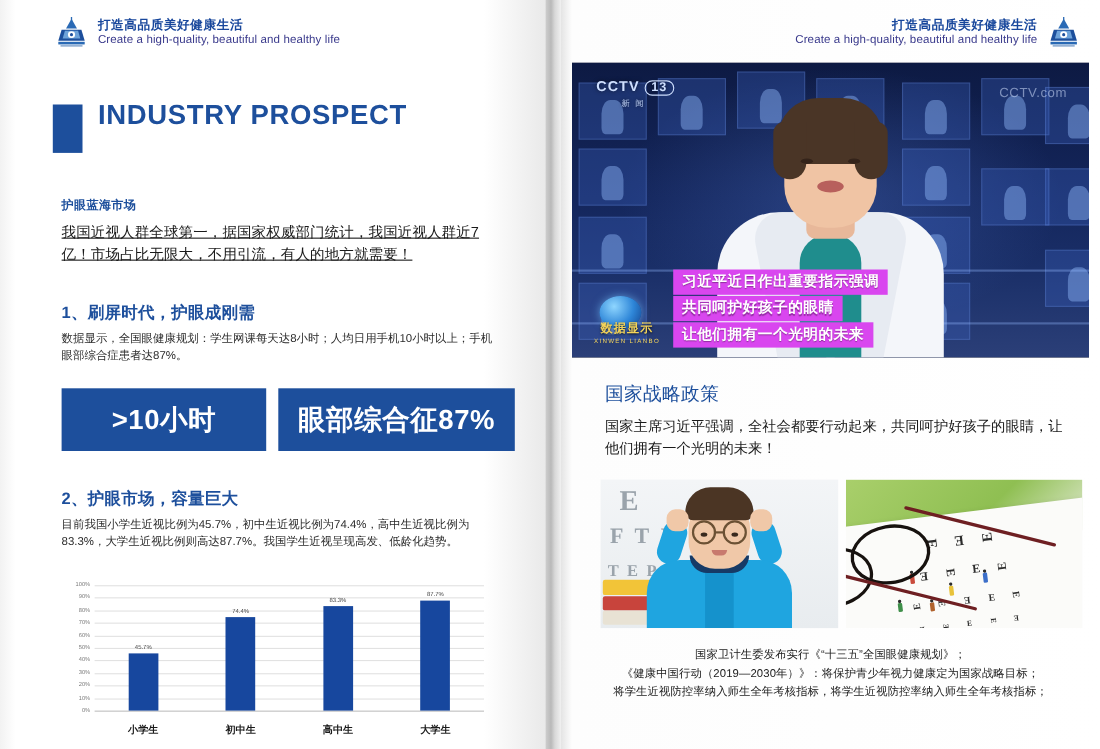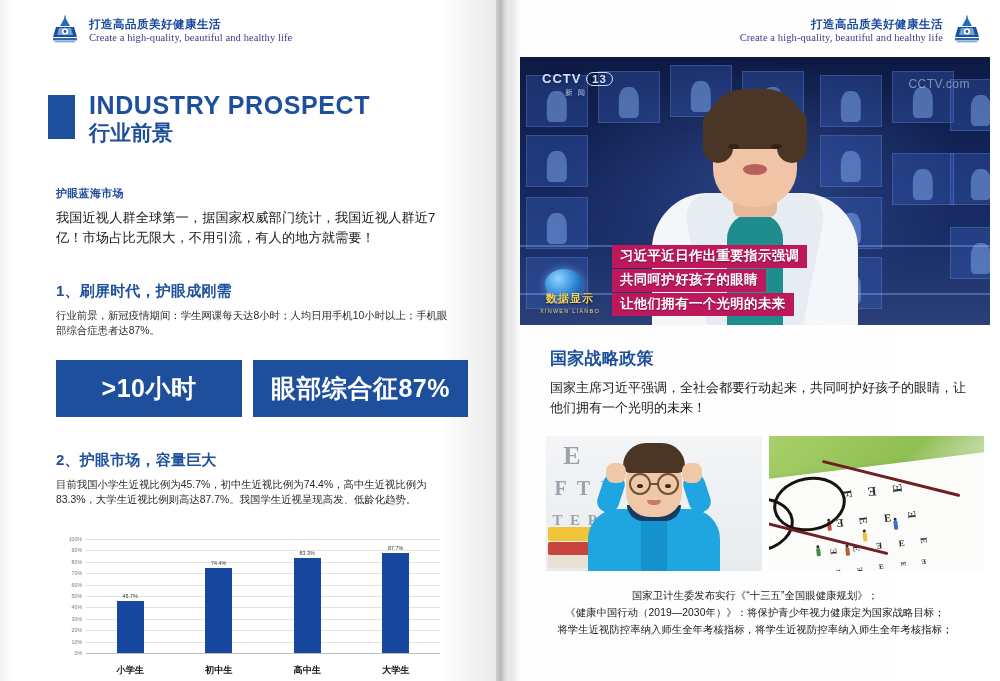--- a/index.html
+++ b/index.html
@@ -11,37 +11,37 @@
   .spread { position:relative; width:1000px; height:681px; display:flex; }
 
   
   .page { position:relative; height:681px; background:#ffffff; }
   .page-left  { width:496px; background:linear-gradient(to right,#f2f2f2 0px,#ffffff 14px,#ffffff 440px,#e9e9e9 496px); }
   .gutter { width:14px; height:681px;
             background:linear-gradient(to right,#cdcdcd 0%,#b9b9b9 35%,#d8d8d8 60%,#f0f0f0 100%); }
   .page-right { width:490px; background:linear-gradient(to right,#e4e4e4 0px,#fdfdfd 10px,#ffffff 100%); }
 
   
-  .hdr { display:flex; align-items:flex-end; gap:9px; padding:14px 0 0 0;font-family:Liberation Serif, serif; }
+  .hdr { display:flex; align-items:center; gap:9px; padding:14px 0 0 0; }
   .hdr-l { padding-left:50px; }
   .hdr-r { padding-right:18px; justify-content:flex-end; }
   .emblem { width:30px; height:30px; flex:none; position:relative; }
   .emblem svg { display:block; }
   .hdr-txt .cn { font-size:11.5px; font-weight:bold; color:#18479c; letter-spacing:.5px; line-height:14px; }
   .hdr-txt .en { font-size:10.5px; color:#3a3a8c; line-height:13px; letter-spacing:.1px; }
   .hdr-r .hdr-txt { text-align:right; }
 
   
   .title-row { display:flex; align-items:flex-start; gap:14px; margin:48px 0 0 48px; }
   .title-bar { width:27px; height:44px; background:#1d4f9c; flex:none; margin-top:3px; }
   .title-en { font-size:25px; font-weight:bold; color:#1d4f9c; letter-spacing:.6px; line-height:27px; }
   .title-cn { font-size:21px; font-weight:bold; color:#1d4f9c; line-height:26px; margin-top:1px; }
 
   .sec-h { font-size:11px; font-weight:bold; color:#1d4f9c; margin:40px 0 7px 56px; letter-spacing:.3px; }
-  .body-p { font-size:13.2px; color:#1a1a1a; line-height:20px; margin:0 40px 16px 56px; letter-spacing:.1px; }
+  .body-p { font-size:13.2px; color:#1a1a1a; line-height:20px; margin:0 40px 16px 56px; letter-spacing:.1px;text-decoration:underline; }
 
   .num-h { font-size:15px; font-weight:bold; color:#1d4f9c; margin:34px 0 7px 56px; letter-spacing:.2px; }
   .small-p { font-size:10.4px; color:#2b2b2b; line-height:15px; margin:0 42px 0 56px; }
 
   .stats { display:flex; gap:11px; margin:22px 0 0 56px; }
   .stat { background:#1d4f9c; color:#fff; height:57px; display:flex; align-items:center; justify-content:center;
           font-size:25px; font-weight:bold; letter-spacing:.5px; }
   .stat-a { width:186px; }
   .stat-b { width:215px; }
 
@@ -97,35 +97,35 @@
 
   .cctv13 { position:absolute; left:22px; top:14px; color:#cfe0ff; font-size:13px; font-weight:bold;
             letter-spacing:1px; text-shadow:0 0 4px rgba(0,0,0,.6); }
   .cctv13 .num { display:inline-block; border:1.4px solid #cfe0ff; border-radius:9px; padding:0 5px; font-size:11.5px; }
   .cctv13 .sub { display:block; font-size:7.5px; letter-spacing:5px; text-align:center; margin-top:2px; font-weight:normal; opacity:.85; }
   .cctvcom { position:absolute; right:20px; top:18px; color:rgba(205,220,250,.55);
              font-size:14px; letter-spacing:.5px; font-weight:bold; }
   .cctvcom span { font-weight:normal; font-size:12px; }
 
   .lower-third { position:absolute; left:92px; bottom:8px; }
-  .lt-line { background:#be185d; color:#fff; font-size:13.4px; font-weight:bold; line-height:20px;
+  .lt-line { background:#d946ef; color:#fff; font-size:13.4px; font-weight:bold; line-height:20px;
              padding:1px 8px 2px 8px; letter-spacing:.4px; display:table; margin-bottom:1px;
              text-shadow:0 1px 1px rgba(0,0,0,.35); }
   .xwlb { position:absolute; left:12px; bottom:10px; width:76px; height:46px; }
   .xwlb-globe { position:absolute; left:13px; top:0; width:38px; height:30px; border-radius:50%;
                 background:radial-gradient(circle at 35% 32%,#8fd6ff 0%,#2e86d8 55%,#13438f 100%);
                 box-shadow:0 0 8px rgba(120,200,255,.6); }
   .xwlb-cn { position:absolute; left:0; bottom:9px; width:76px; text-align:center;
              font-size:11px; font-weight:bold; color:#f3d35a; letter-spacing:1px;
              text-shadow:0 1px 2px rgba(0,0,0,.8); }
   .xwlb-en { position:absolute; left:0; bottom:1px; width:76px; text-align:center;
              font-size:5.6px; color:#f3d35a; letter-spacing:1.2px; }
 
   
-  .pol-h { font-size:17px; font-weight:bold; color:#1d4f9c; margin:22px 0 8px 40px; letter-spacing:.3px; }
+  .pol-h { font-size:17px; font-weight:normal; color:#1d4f9c; margin:22px 0 8px 40px; letter-spacing:.3px; }
   .pol-p { font-size:13px; color:#1a1a1a; line-height:20px; margin:0 26px 0 40px; }
 
   .photos { display:flex; gap:7px; margin:18px 16px 0 36px; height:135px; }
   .photo { flex:1; position:relative; overflow:hidden; background:#fff; }
 
   
   .p1 { background:linear-gradient(180deg,#f3f5f7 0%,#e8ecef 100%); }
   .chartE { position:absolute; color:#9aa3ab; font-weight:bold; font-family:"Liberation Serif",serif; }
   .boy-books { position:absolute; left:2px; bottom:0; width:56px; height:46px; }
   .bk { position:absolute; left:0; width:56px; border-radius:2px; }
@@ -197,29 +197,28 @@
       <div class="hdr-txt">
         <div class="cn">打造高品质美好健康生活</div>
         <div class="en">Create a high-quality, beautiful and healthy life</div>
       </div>
     </div>
 
     <div class="title-row">
       <div class="title-bar"></div>
       <div>
         <div class="title-en">INDUSTRY PROSPECT</div>
-        <div class="title-cn">行业前景</div>
       </div>
     </div>
 
     <div class="sec-h">护眼蓝海市场</div>
     <div class="body-p">我国近视人群全球第一，据国家权威部门统计，我国近视人群近7亿！市场占比无限大，不用引流，有人的地方就需要！</div>
 
     <div class="num-h">1、刷屏时代，护眼成刚需</div>
-    <div class="small-p">行业前景，新冠疫情期间：学生网课每天达8小时；人均日用手机10小时以上；手机眼部综合症患者达87%。</div>
+    <div class="small-p">数据显示，全国眼健康规划：学生网课每天达8小时；人均日用手机10小时以上；手机眼部综合症患者达87%。</div>
 
     <div class="stats">
       <div class="stat stat-a">&gt;10小时</div>
       <div class="stat stat-b">眼部综合征87%</div>
     </div>
 
     <div class="num-h">2、护眼市场，容量巨大</div>
     <div class="small-p">目前我国小学生近视比例为45.7%，初中生近视比例为74.4%，高中生近视比例为83.3%，大学生近视比例则高达87.7%。我国学生近视呈现高发、低龄化趋势。</div>
 
     <div class="chart-wrap">

